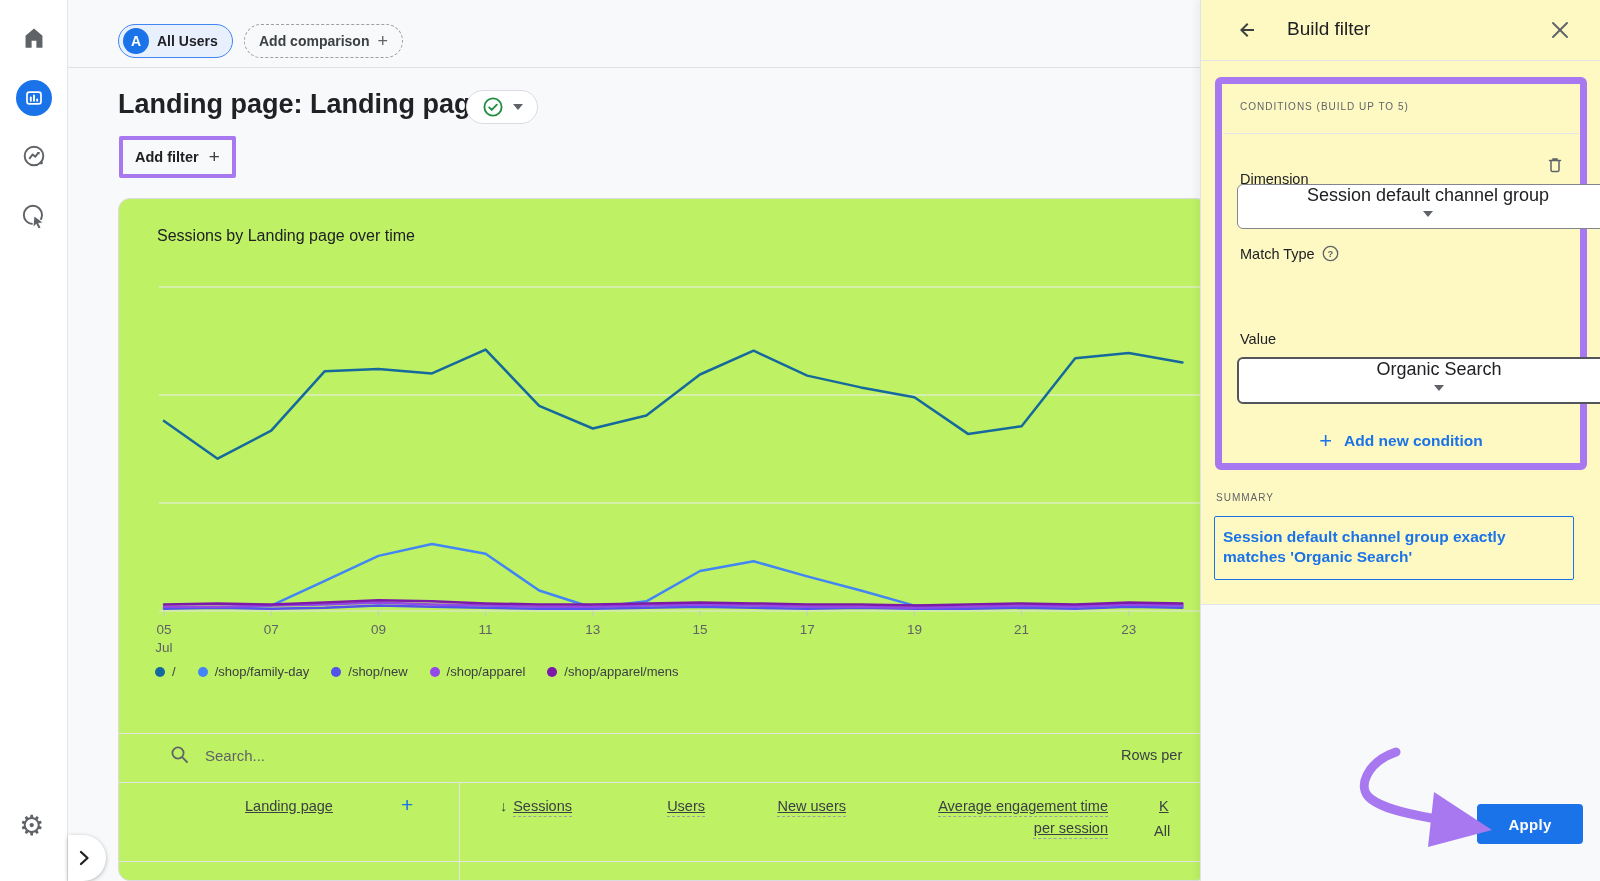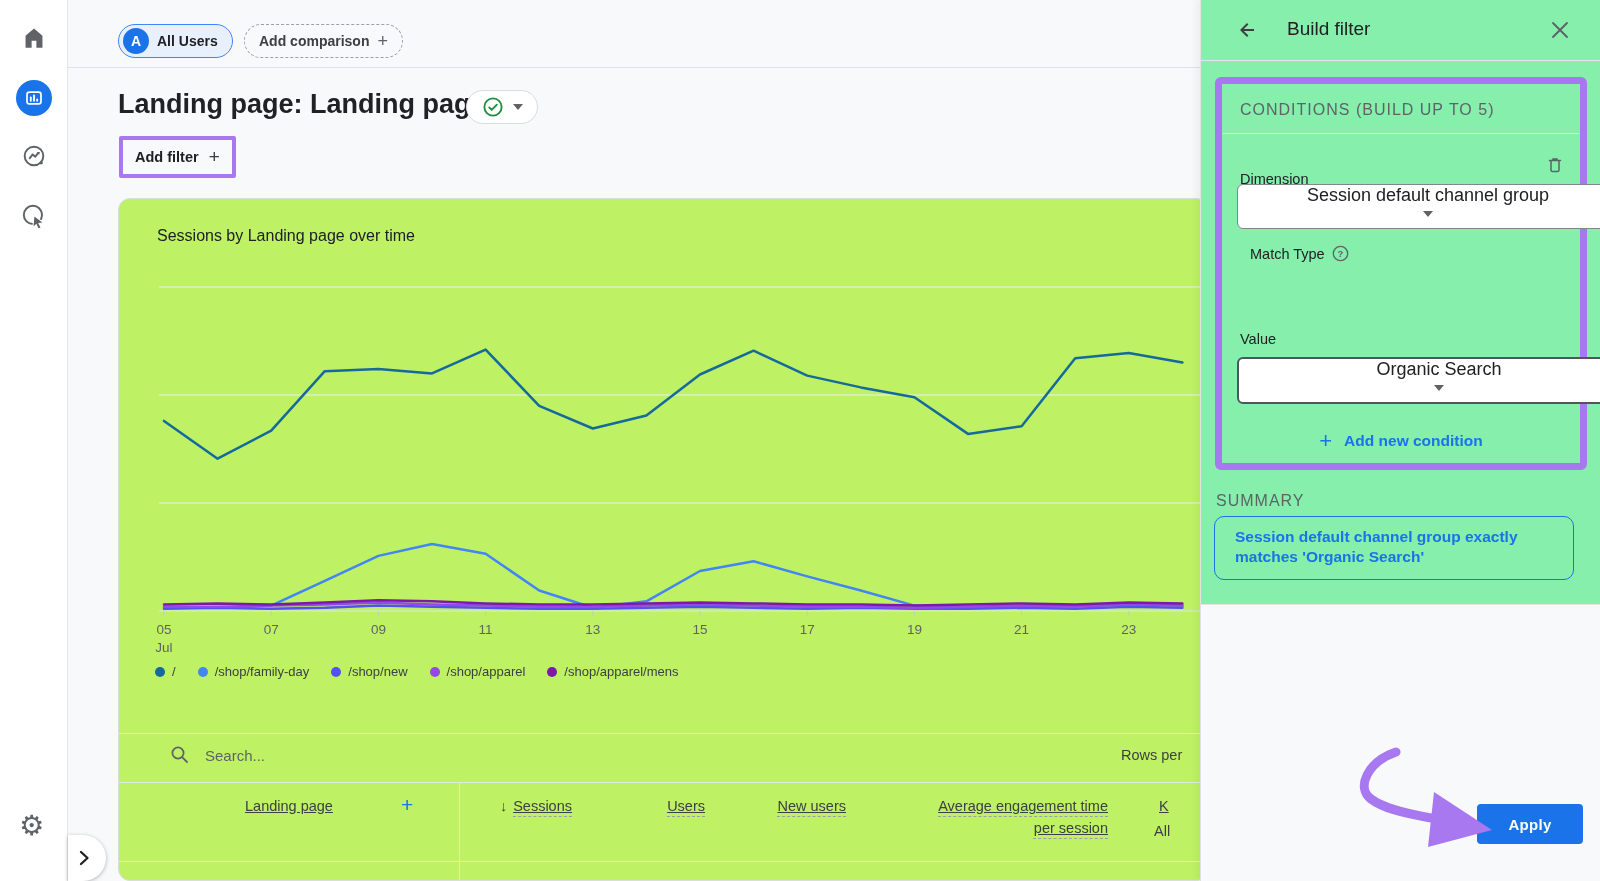--- a/index.html
+++ b/index.html
@@ -72,50 +72,50 @@
   .add-col-plus { position:absolute; left:282px; top:594px; font-size:21px; color:#1a73e8; cursor:pointer; }
   .th-sessions { left:343px; width:110px; }
   .sort-arrow { color:#3c4043; margin-right:6px; text-decoration:none; display:inline-block; }
   .th-users { left:476px; width:110px; }
   .th-new { left:637px; width:90px; }
   .th-avg { left:809px; width:180px; }
   .th-k1 { left:1040px; width:40px; text-align:left; }
   .th-k2 { position:absolute; left:1035px; top:624px; font-size:14.5px; color:#3c4043; }
 
   
-  .panel { position:absolute; left:1200px; top:0; width:400px; height:881px; background:#86efac;
+  .panel { position:absolute; left:1200px; top:0; width:400px; height:881px; background:#fef9c3;
            border-left:1px solid #e0e2e5; box-shadow:-3px 0 8px rgba(0,0,0,.06); }
   .panel-back { position:absolute; left:33px; top:18px; width:24px; height:24px; cursor:pointer; }
   .panel-title { position:absolute; left:86px; top:18px; font-size:19px; color:#202124; }
   .panel-close { position:absolute; left:348px; top:19px; width:22px; height:22px; cursor:pointer; }
   .panel-header-divider { position:absolute; left:0; right:0; top:60px; height:1px; background:#e3e5e8; }
 
   .conditions-box { position:absolute; left:14px; top:77px; width:372px; height:393px;
                     border:7px solid #a878f0; border-radius:6px; }
-  .section-label { position:absolute; font-size:16px; letter-spacing:1px; color:#5f6368; }
+  .section-label { position:absolute; font-size:10px; letter-spacing:1px; color:#5f6368; }
   .cond-heading { left:39px; top:101px; }
   .cond-divider { position:absolute; left:22px; top:133px; width:356px; height:1px; background:#e3e5e8; }
   .field-label { position:absolute; font-size:14.5px; color:#202124; }
   .lbl-dimension { left:39px; top:158px;margin-top:13px; }
   .trash { position:absolute; left:344px; top:155px; width:20px; height:20px; cursor:pointer; }
   .dropdown { position:absolute; left:36px; width:376px; height:45px; border:1px solid #80868b; border-radius:6px;
               background:#fff; display:flex; align-items:center; padding:0 16px 0 22px; font-size:18px;
               color:#202124; cursor:pointer;flex-direction:column; }
   .dropdown span { flex:1; }
   .dd-dimension { top:184px; }
-  .lbl-match { left:49px; top:245px; display:flex; align-items:flex-end; gap:7px; }
+  .lbl-match { left:39px; top:245px; display:flex; align-items:flex-end; gap:7px; }
   .dd-match { top:272px; height:46px; }
   .lbl-value { left:39px; top:331px; }
   .dd-value { top:357px; height:47px; border:2px solid #52555a;padding-left:44px; }
   .add-condition { position:absolute; left:14px; top:428px; width:372px; display:flex; align-items:center;
                    justify-content:center; gap:12px; color:#1a73e8; font-size:15.5px; font-weight:bold; cursor:pointer; }
   .add-condition .plus { font-size:22px; font-weight:normal; }
   .summary-heading { left:15px; top:492px; }
   .summary-box { position:absolute; left:13px; top:516px; width:360px; min-height:64px; border:1.5px solid #1a73e8;
-                 border-radius:10px; padding:10px 14px 10px 20px; color:#1a73e8; font-size:15.5px;
+                 border-radius:2px; padding:10px 14px 10px 8px; color:#1a73e8; font-size:15.5px;
                  font-weight:bold; line-height:1.3; }
   .panel-footer { position:absolute; left:0; right:0; top:604px; bottom:0; background:#f8f9fa;
                   border-top:1px solid #e3e5e8; }
   .apply-btn { position:absolute; left:276px; top:199px; width:106px; height:40px; background:#1a73e8; color:#fff;
                border:none; border-radius:4px; font-size:15px; font-weight:bold; letter-spacing:.3px;
                cursor:pointer; font-family:"Liberation Sans",sans-serif; }
 
   .overlay { position:absolute; left:0; top:0; pointer-events:none; }
   svg text { font-family:"Liberation Sans", sans-serif; }
 </style>

